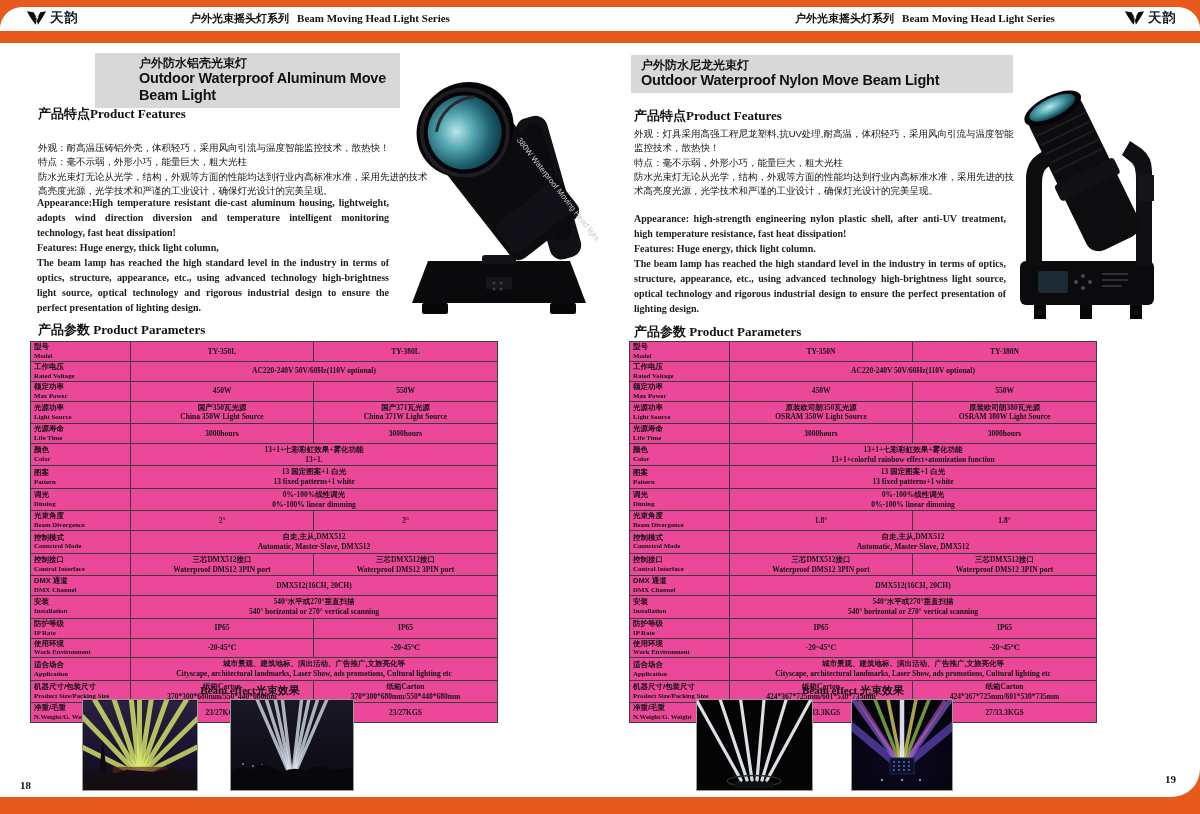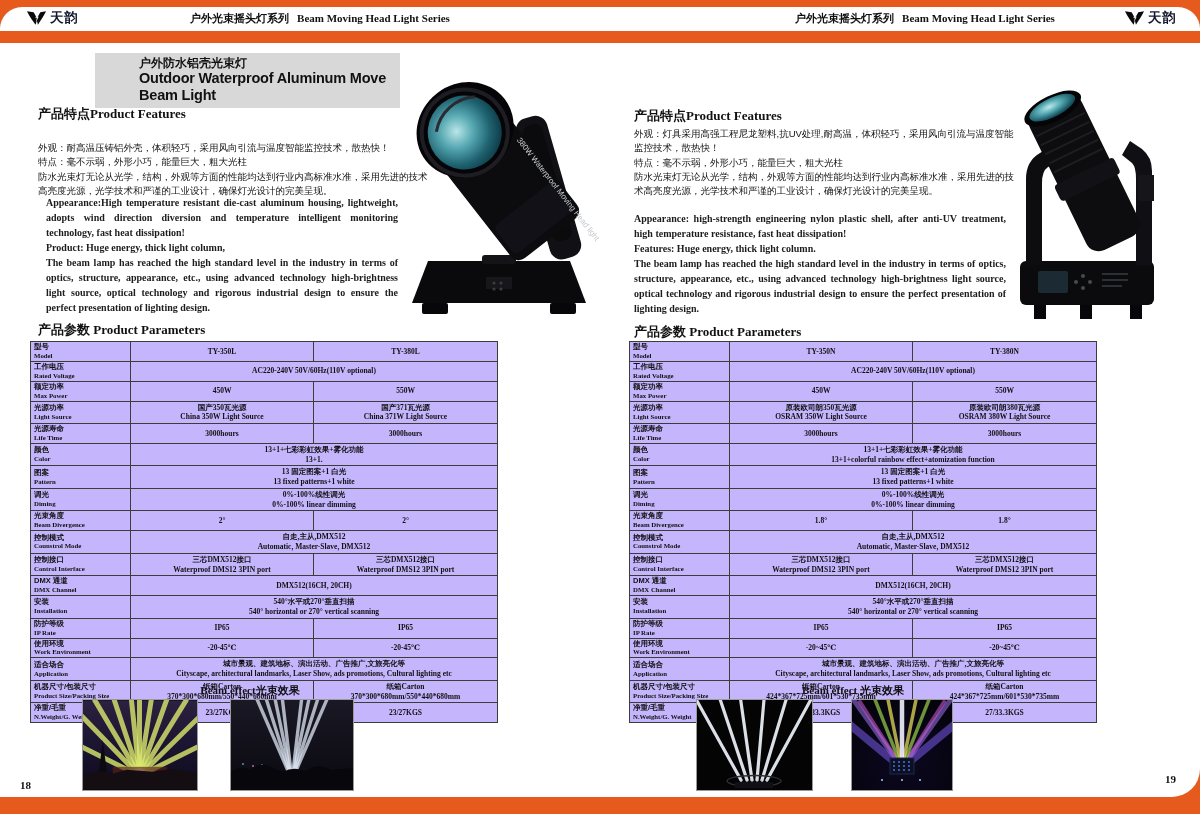--- a/index.html
+++ b/index.html
@@ -44,34 +44,34 @@
   .title-zh{font-size:12px;font-weight:700;line-height:1.2;}
   .title-en{font-size:14.5px;font-weight:700;line-height:1.15;letter-spacing:-.2px;}
 
   .features-heading{position:absolute;left:18px;top:60px;font-family:"Liberation Serif","DejaVu Serif",serif;font-weight:700;font-size:13px;}
   .p-right .features-heading{left:12px;top:62px;}
 
   .zh-para{position:absolute;left:18px;top:96px;width:392px;font-size:9.5px;line-height:1.5;}
   .p-right .zh-para{left:12px;top:82px;width:382px;}
   .zh-para div{margin:0;}
 
-  .en-para{position:absolute;left:26px;width:352px;font-family:"Liberation Serif","DejaVu Serif",serif;
+  .en-para{position:absolute;left:17px;width:352px;font-family:"Liberation Serif","DejaVu Serif",serif;
     font-weight:700;font-size:10px;line-height:1.5;text-align:justify;color:#1c1c1c;}
   .p-left .en-para{top:150px;}
   .p-right .en-para{left:12px;top:166px;width:372px;}
 
   .figure{position:absolute;}
   .p-left .figure{left:378px;top:18px;width:202px;height:260px;}
   .p-right .figure{left:358px;top:30px;width:214px;height:250px;}
   .figure svg{width:100%;height:100%;display:block;}
 
   .params-heading{position:absolute;left:18px;top:276px;font-family:"Liberation Serif","DejaVu Serif",serif;font-weight:700;font-size:13px;}
   .p-right .params-heading{left:12px;top:278px;}
 
-  table.params{position:absolute;top:296px;border-collapse:collapse;table-layout:fixed;width:467px;background:#c4b5fd;}
+  table.params{position:absolute;top:296px;border-collapse:collapse;table-layout:fixed;width:467px;background:#ec4899;}
   .p-left table.params{left:10px;}
   .p-right table.params{left:7px;}
   table.params td{border:1px solid var(--tborder);vertical-align:middle;height:18px;padding:1px 3px;}
   table.params{border:1px solid #222;}
   td.lab{line-height:1.18;}
   td.lab .zh{font-size:7.5px;font-weight:700;}
   td.lab .en{font-size:6.8px;font-weight:700;font-family:"Liberation Serif","DejaVu Serif",serif;}
   td.val{text-align:center;font-family:"Liberation Serif","DejaVu Serif",serif;font-weight:700;font-size:7.5px;line-height:1.3;}
 
   .beam-heading{position:absolute;top:638px;text-align:center;font-family:"Liberation Serif","DejaVu Serif",serif;font-weight:700;font-size:11px;}
@@ -129,21 +129,21 @@
       <div class="features-heading"><span>产品特点</span><span>Product Features</span></div>
 
       <div class="zh-para">
         <div>外观：耐高温压铸铝外壳，体积轻巧，采用风向引流与温度智能监控技术，散热快！</div>
         <div>特点：毫不示弱，外形小巧，能量巨大，粗大光柱</div>
         <div>防水光束灯无论从光学，结构，外观等方面的性能均达到行业内高标准水准，采用先进的技术高亮度光源，光学技术和严谨的工业设计，确保灯光设计的完美呈现。</div>
       </div>
 
       <div class="en-para">
         <div>Appearance:High temperature resistant die-cast aluminum housing, lightweight, adopts wind direction diversion and temperature intelligent monitoring technology, fast heat dissipation!</div>
-        <div>Product: Huge energy, thick light column,</div>
+        <div>Features: Huge energy, thick light column,</div>
         <div>The beam lamp has reached the high standard level in the industry in terms of optics, structure, appearance, etc., using advanced technology high-brightness light source, optical technology and rigorous industrial design to ensure the perfect presentation of lighting design.</div>
       </div>
 
       <div class="figure">
         <svg viewBox="0 0 202 260">
           <defs>
             <radialGradient id="lensA" cx="42%" cy="42%" r="65%">
               <stop offset="0%" stop-color="#b9e6e8"></stop>
               <stop offset="35%" stop-color="#56a8b2"></stop>
               <stop offset="70%" stop-color="#1f6270"></stop>
@@ -450,20 +450,24 @@
             <circle cx="12" cy="64" r="1" fill="#6688bb"></circle>
               <circle cx="22" cy="66" r="1" fill="#bb66aa"></circle>
             <circle cx="31" cy="65" r="1" fill="#7799cc"></circle>
             <path d="M0 72 Q10 64 20 70 Q30 60 42 68 L52 72 Q62 66 74 71 Q88 62 100 70 L122 68 L122 90 L0 90 Z" fill="#07070c"></path>
           </svg>
         </div>
       </div>
     </div>
 
     <div class="page p-right">
+      <div class="title-bar">
+        <div class="title-zh">户外防水尼龙光束灯</div>
+        <div class="title-en">Outdoor Waterproof Nylon Move Beam Light</div>
+      </div>
 
       <div class="features-heading"><span>产品特点</span><span>Product Features</span></div>
 
       <div class="zh-para">
         <div>外观：灯具采用高强工程尼龙塑料,抗UV处理,耐高温，体积轻巧，采用风向引流与温度智能监控技术，散热快！</div>
         <div>特点：毫不示弱，外形小巧，能量巨大，粗大光柱</div>
         <div>防水光束灯无论从光学，结构，外观等方面的性能均达到行业内高标准水准，采用先进的技术高亮度光源，光学技术和严谨的工业设计，确保灯光设计的完美呈现。</div>
       </div>
 
       <div class="en-para">

